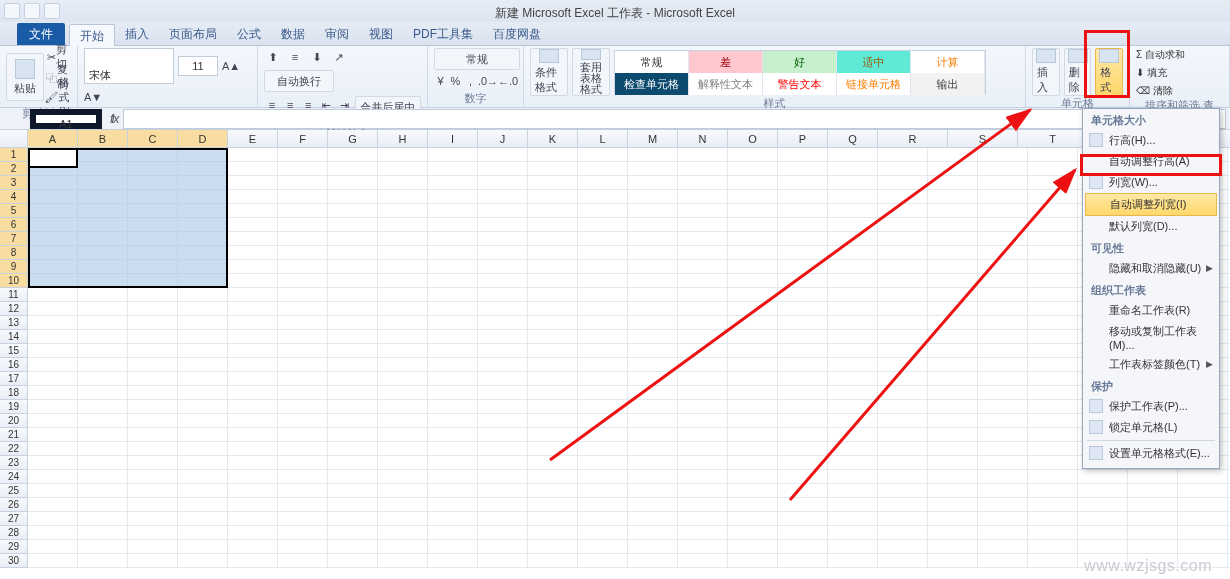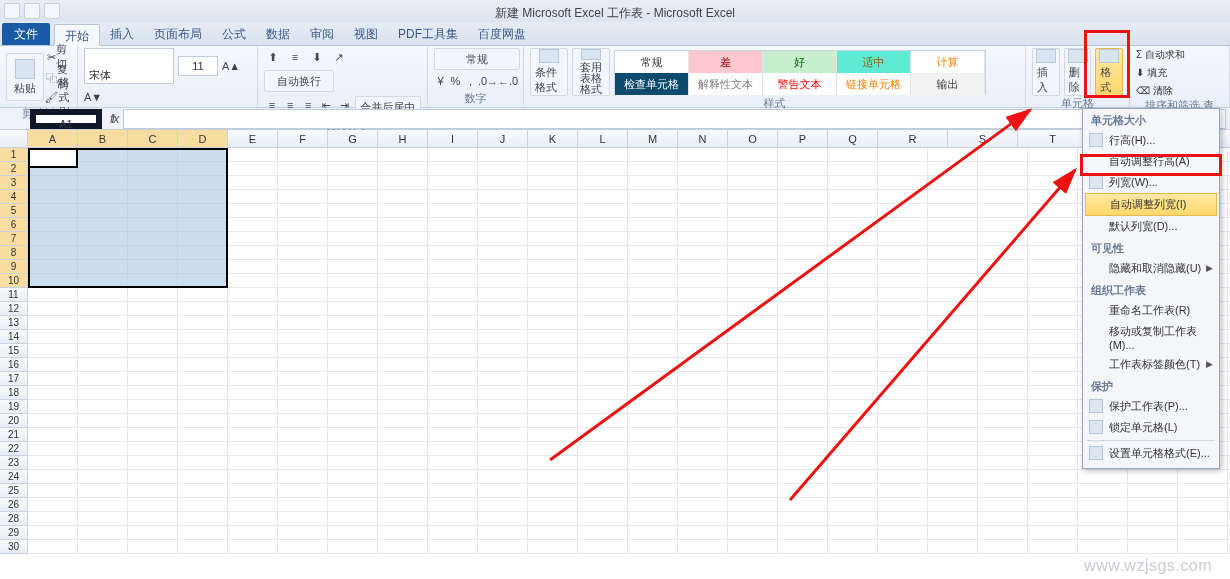--- a/index.html
+++ b/index.html
@@ -1,21 +1,21 @@
 <!DOCTYPE html>
 <html><head>
 <meta charset="utf-8">
 <style>
 * { margin: 0; padding: 0; box-sizing: border-box; font-family: "Microsoft YaHei", SimSun, Arial, sans-serif; }
 body { width: 1230px; height: 579px; overflow: hidden; background: #fff; font-size: 12px; color: #333; position: relative; }
 .titlebar { height: 22px; background: linear-gradient(#e8edf5,#dde5f0); display: flex; align-items: flex-end; justify-content: center; position: relative; }
 .titlebar .title { font-size: 12px; color: #444; }
 .qat { position:absolute; left:4px; top:3px; display:flex; gap:4px; }
 .qat .q { width:16px; height:16px; background:#f3f6fb; border:1px solid #c5d0e0; border-radius:2px; }
-.tabs { height: 24px; background: linear-gradient(#e6ecf5,#d9e2ef); display: flex; align-items: flex-end; padding-left: 2px; border-bottom:1px solid #b8c5d9; }
+.tabs { height: 24px; background: linear-gradient(#e6ecf5,#d9e2ef); display: flex; align-items: flex-end; padding-left: 17px; border-bottom:1px solid #b8c5d9; }
 .tab { padding: 0 10px; height: 22px; line-height: 22px; font-size: 12px; color: #3b5a8b; cursor: pointer; }
 .tab.file { background: #1a5ba8; color: #fff; border-radius: 2px 2px 0 0; margin-right:4px; padding:0 12px; }
 .tab.active { background: #f5f8fc; border: 1px solid #b8c5d9; border-bottom: 1px solid #f5f8fc; color: #3b5a8b; border-radius:2px 2px 0 0; margin-bottom:-1px; }
 .ribbon { height: 62px; background: linear-gradient(#f4f7fc,#eaf0f8); border-bottom: 1px solid #c5d0e0; display: flex; }
 .group { border-right: 1px solid #cfd9e8; padding: 2px 6px; display:flex; flex-direction:column; justify-content:space-between; }
 .group .body { flex:1; display:flex; gap:4px; align-items:center; }
 .group .label { font-size: 11px; color: #6a7a94; text-align: center; height:14px; line-height:14px; }
 .rbtn { min-width:24px; height:22px; background:#f2f6fb; border:1px solid #d0d9e6; border-radius:2px; display:inline-flex; align-items:center; justify-content:center; font-size:11px; padding:0 4px; color:#445; }
 .rbtn.big { height:48px; width:38px; flex-direction:column; gap:2px; }
 .rbtn.big .ico { width:20px; height:20px; background:#d8e4f2; border:1px solid #b8c9dc; }
@@ -391,20 +391,26 @@
           <div class="gridlines"></div>
         </div>
       </div>
       <div class="row">
         <div class="rowhdr">26</div>
         <div class="cells">
           <div class="gridlines"></div>
         </div>
       </div>
       <div class="row">
+        <div class="rowhdr">27</div>
+        <div class="cells">
+          <div class="gridlines"></div>
+        </div>
+      </div>
+      <div class="row">
         <div class="rowhdr">28</div>
         <div class="cells">
           <div class="gridlines"></div>
         </div>
       </div>
       <div class="row">
         <div class="rowhdr">29</div>
         <div class="cells">
           <div class="gridlines"></div>
         </div>

